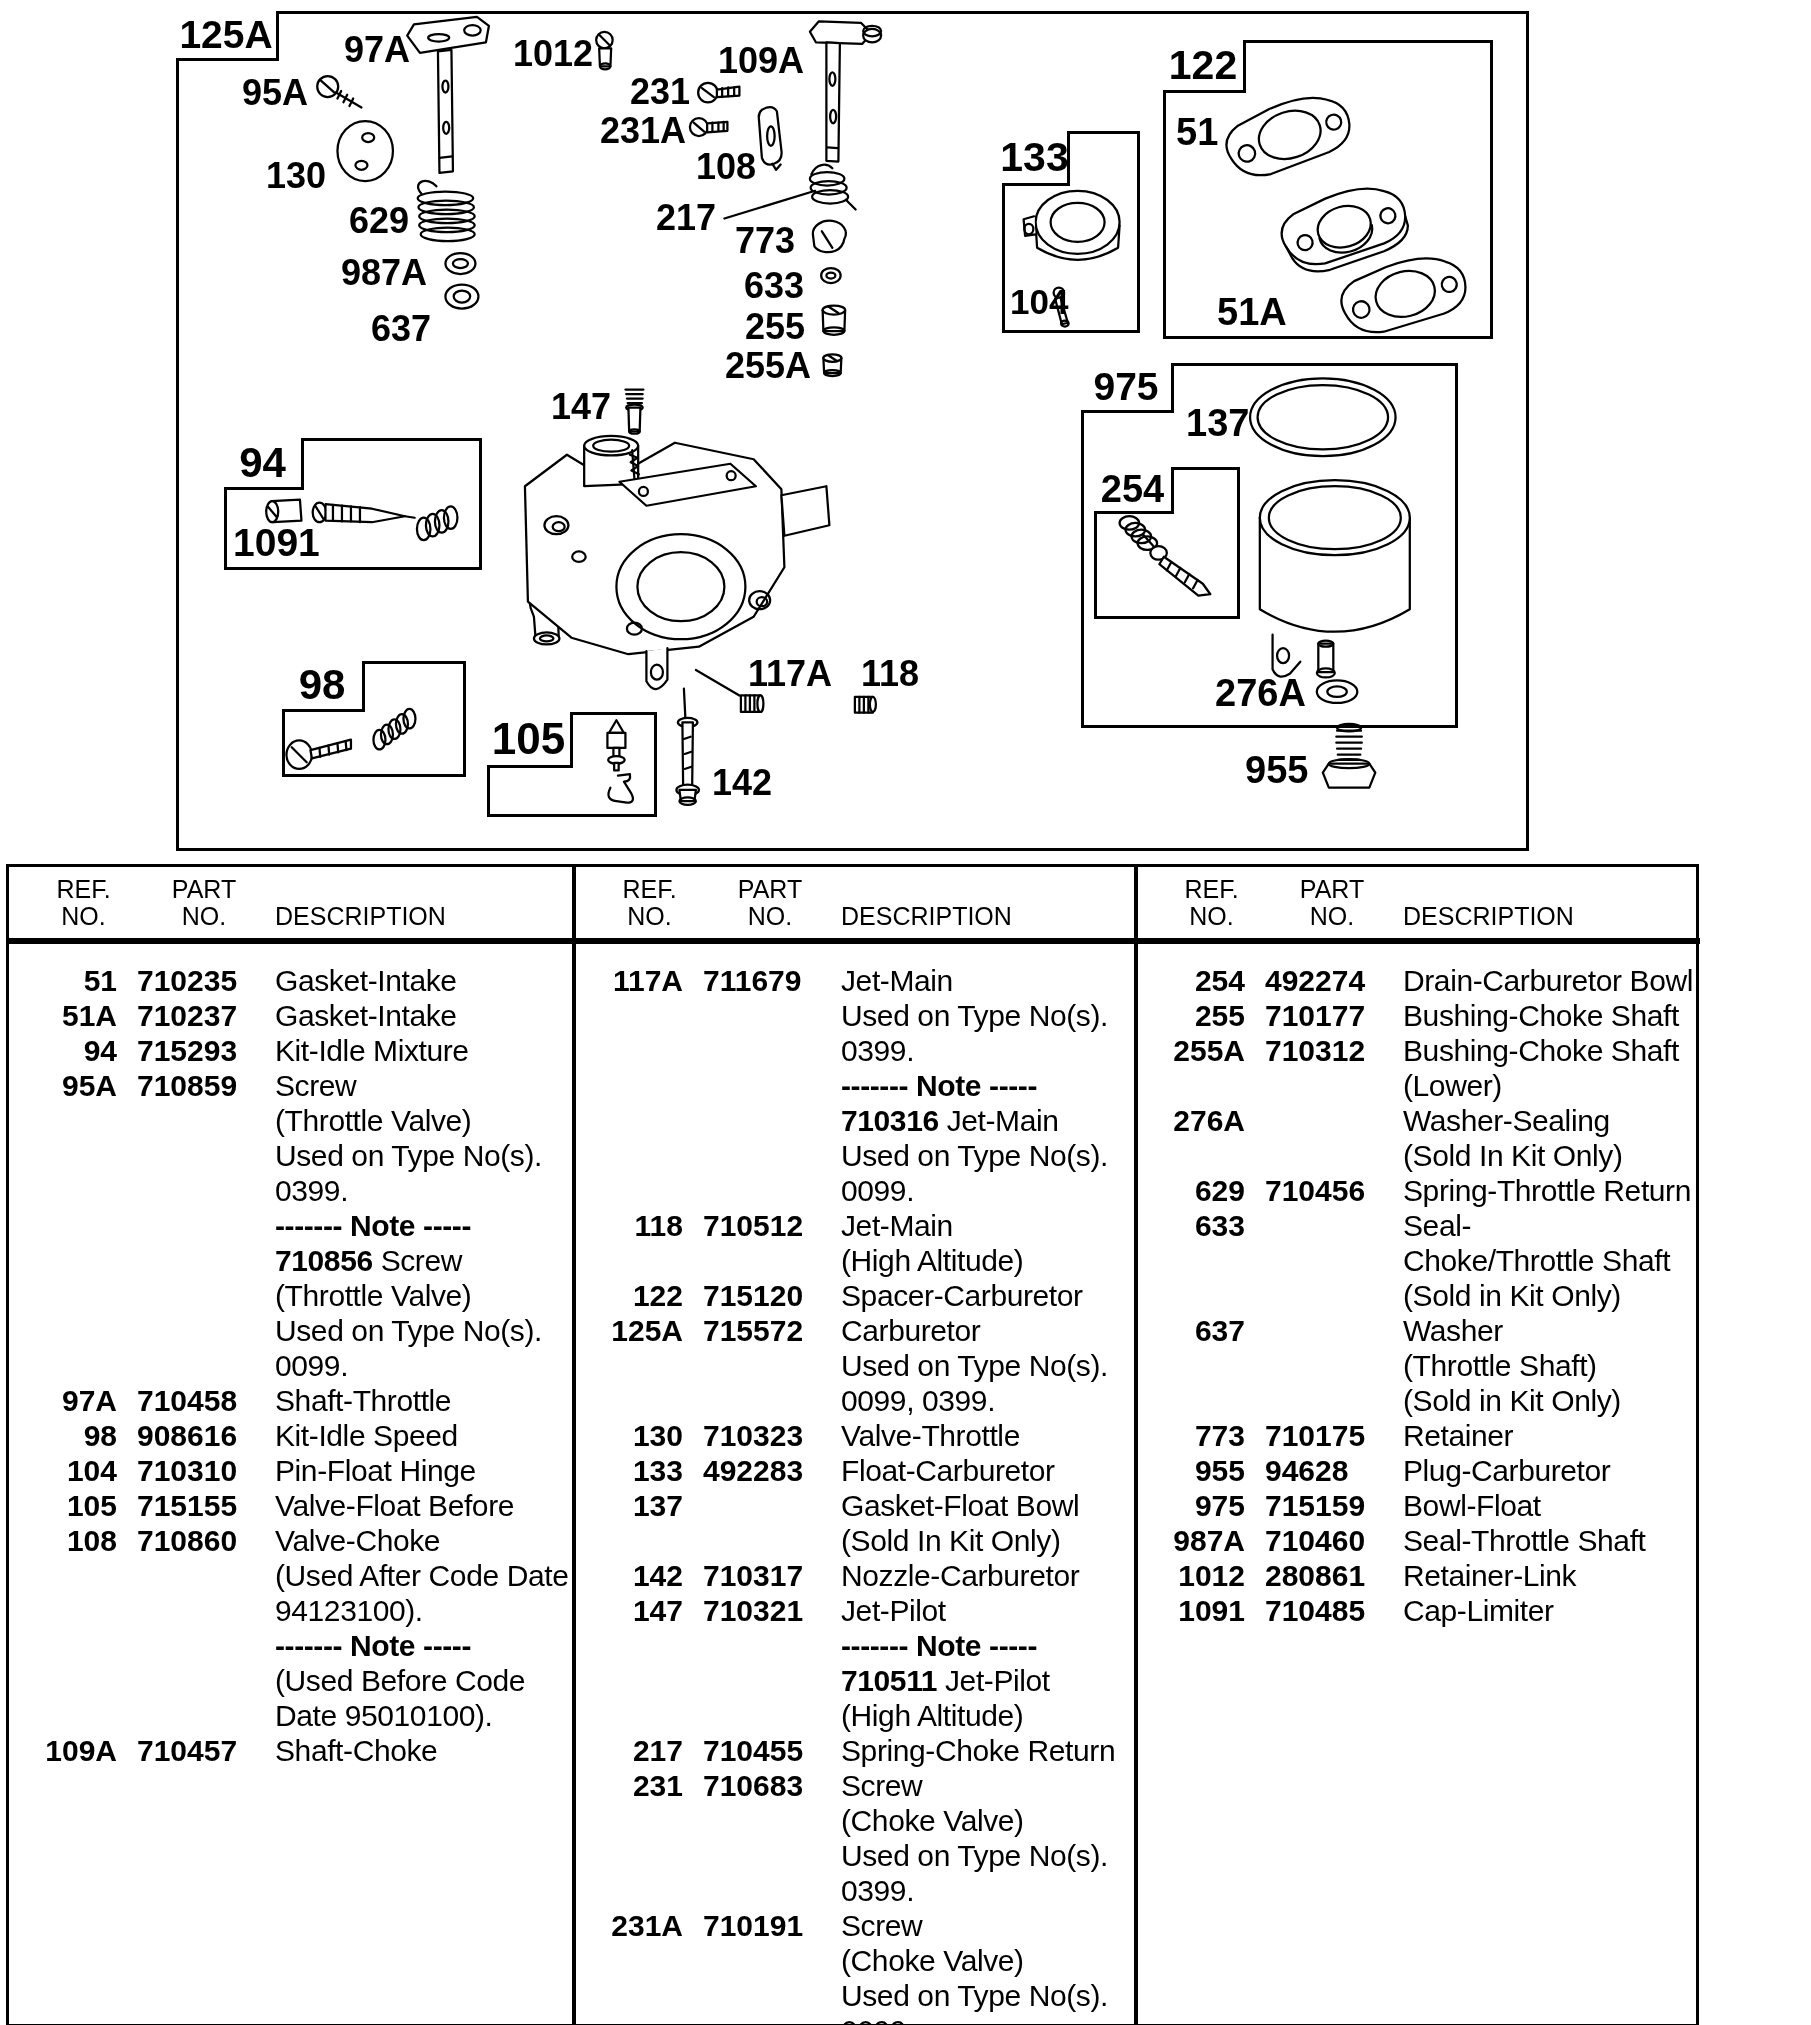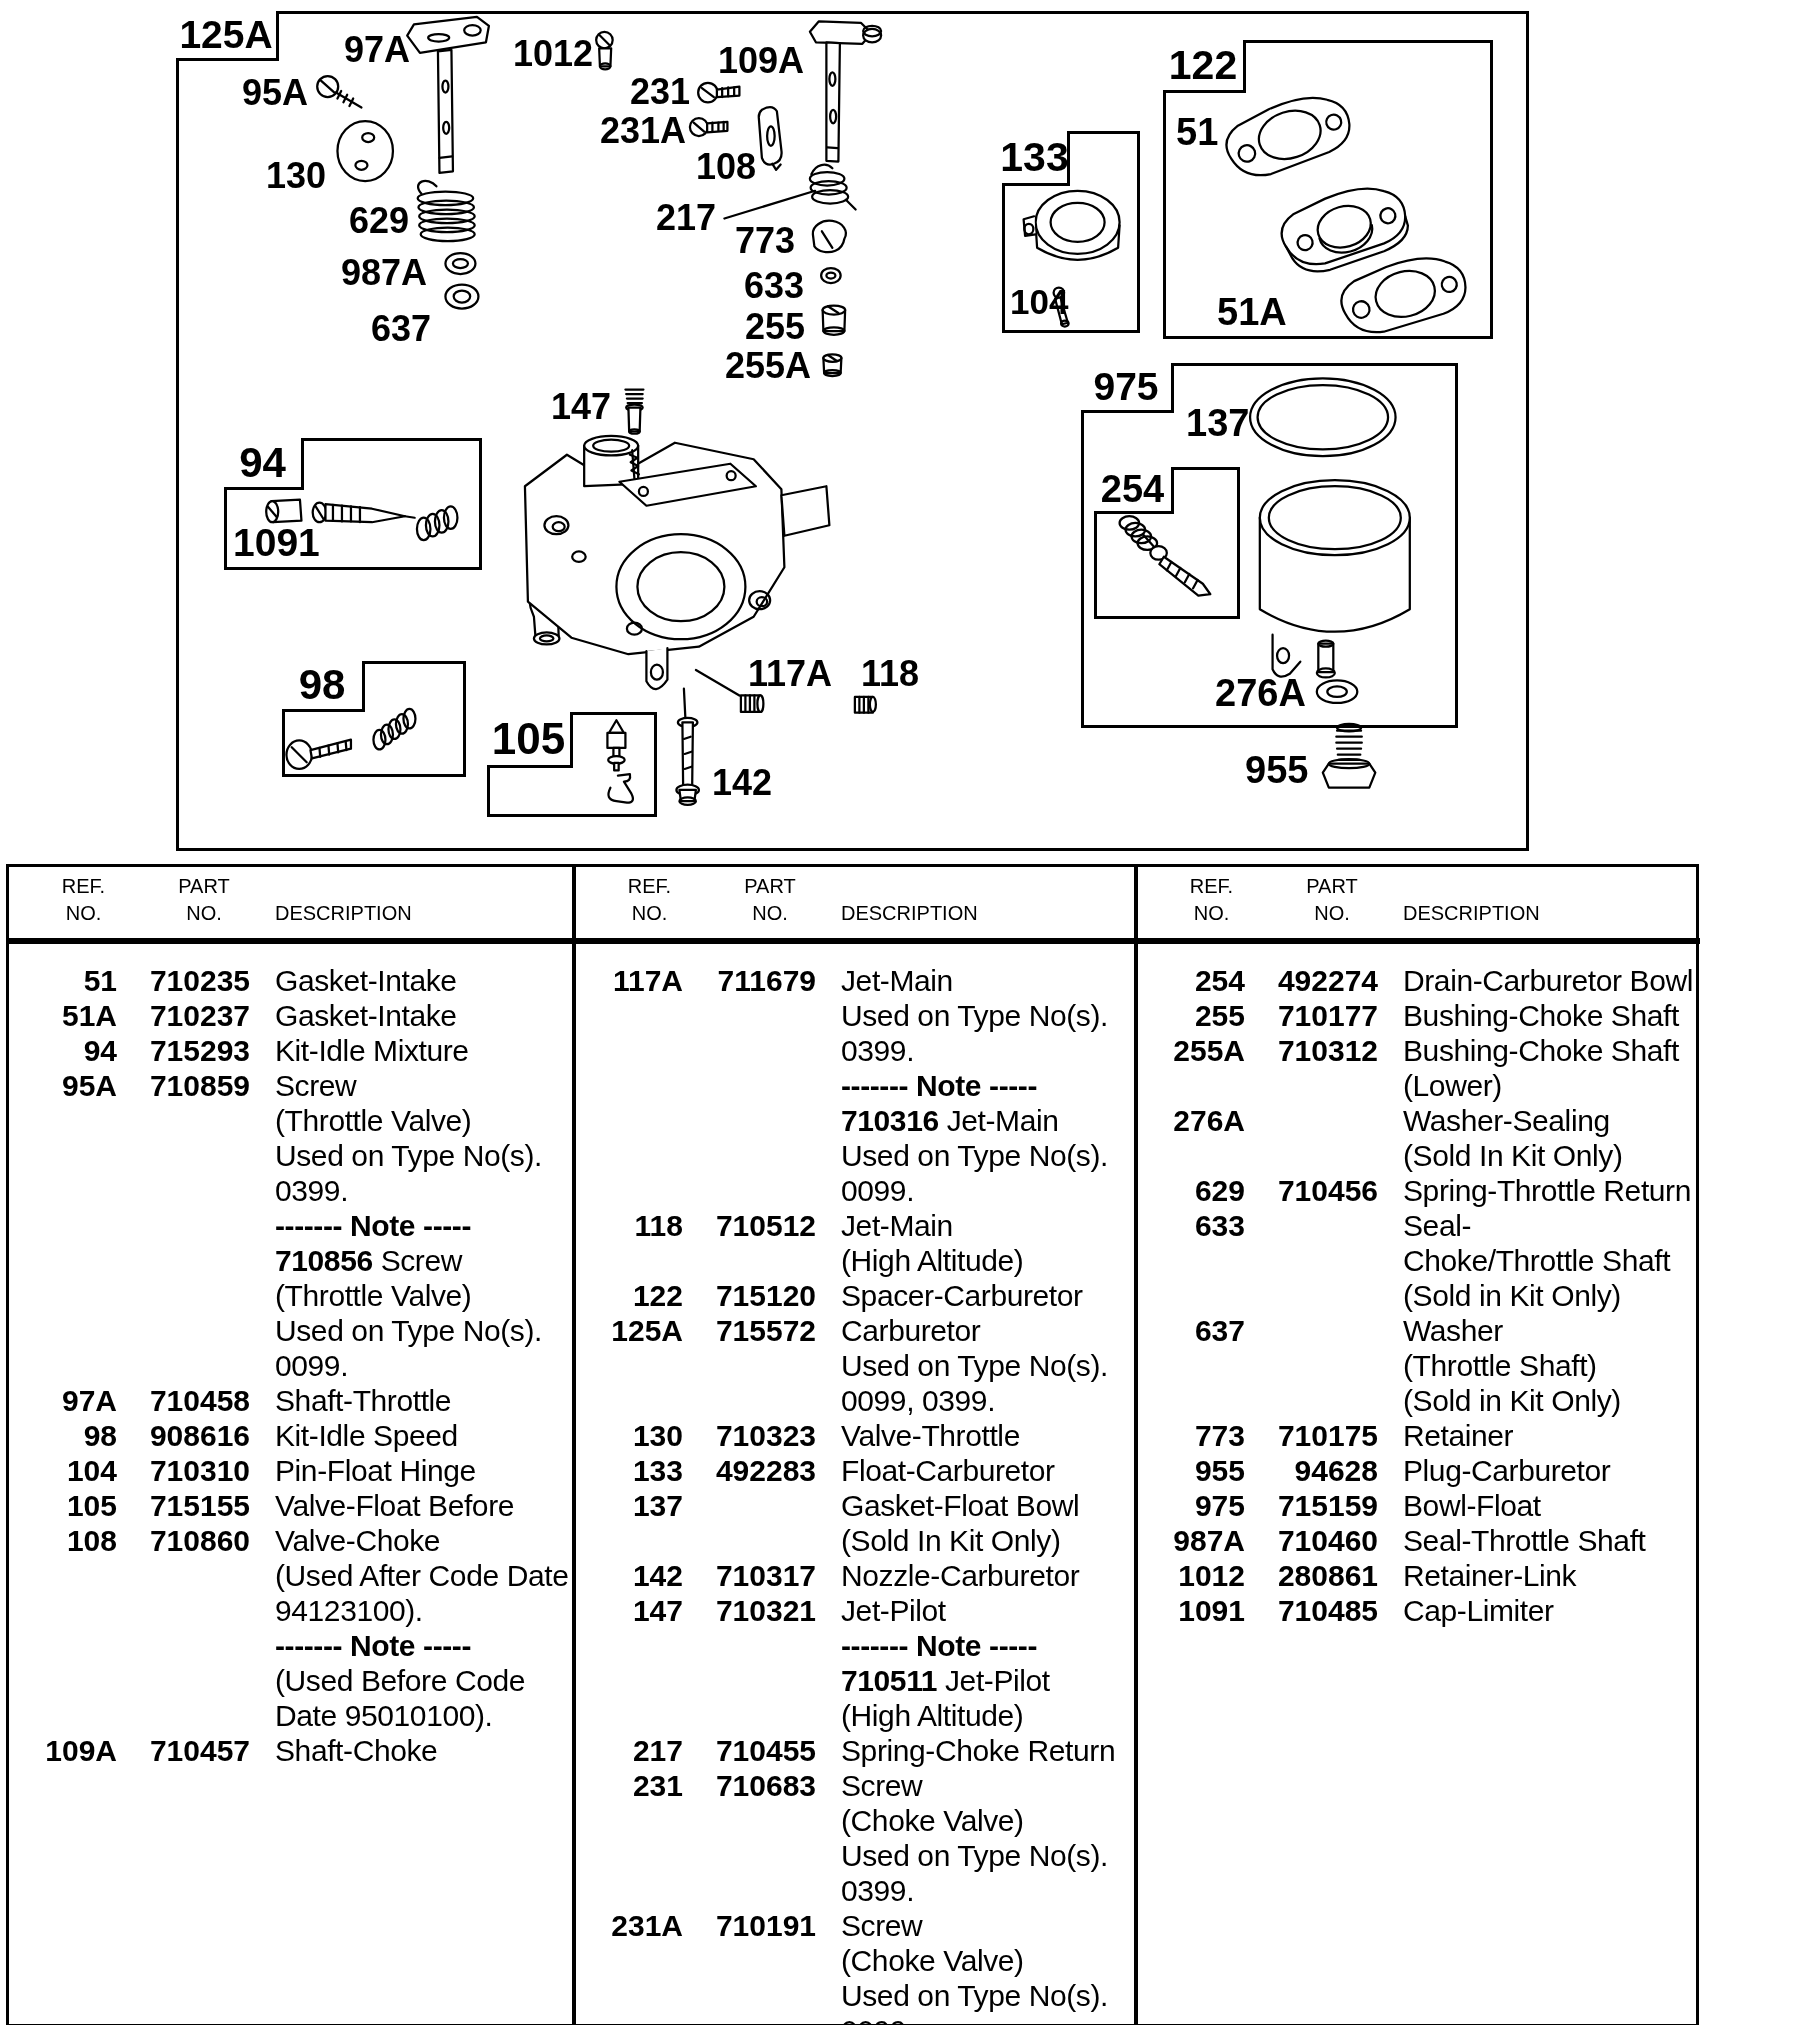--- a/index.html
+++ b/index.html
@@ -11,32 +11,32 @@
   #parts-svg *{stroke:#000;stroke-width:3;fill:none;stroke-linecap:round;stroke-linejoin:round;}
   #parts-svg .f{fill:#fff;}
   .callout{position:absolute;font-weight:bold;font-size:36px;line-height:1;white-space:nowrap;}
   .pbox{position:absolute;border:3px solid #000;}
   .pbox-label{position:absolute;border-right:3px solid #000;border-bottom:3px solid #000;background:#fff;
               display:flex;align-items:center;justify-content:center;font-weight:bold;}
   
   #table-frame{position:absolute;left:6px;top:864px;width:1687px;height:1157px;border:3.8px solid #000;}
   .vsep{position:absolute;top:864px;height:1161px;width:3.8px;background:#000;}
   #hsep{position:absolute;left:6px;top:938px;width:1694px;height:6px;background:#000;}
-  .thead{position:absolute;top:864px;height:74px;font-size:20px;}
+  .thead{position:absolute;top:864px;height:74px;font-size:25px;}
   .thead span{position:absolute;white-space:nowrap;}
   .h-ref1{left:21px;top:10.5px;width:113px;text-align:center;}
   .h-ref2{left:21px;top:38px;width:113px;text-align:center;}
   .h-part1{left:137px;top:10.5px;width:122px;text-align:center;}
   .h-part2{left:137px;top:38px;width:122px;text-align:center;}
   .h-desc{left:269px;top:38px;width:293px;}
   .tcol{position:absolute;top:964px;font-size:30px;}
   .tline{position:relative;height:35px;}
   .tline span{display:block;}
   .c-ref{position:absolute;left:0;width:111px;text-align:right;font-weight:bold;}
-  .c-part{position:absolute;left:105px;width:139px;text-align:right;font-weight:bold;}
+  .c-part{position:absolute;left:131px;width:139px;font-weight:bold;}
   .c-desc{position:absolute;left:269px;white-space:nowrap;letter-spacing:-0.4px;}
 </style>
 </head>
 <body>
 
 <div id="root">
 
   <svg id="parts-svg" width="1811" height="863" viewBox="0 0 2415 1150">
 
     <g>

